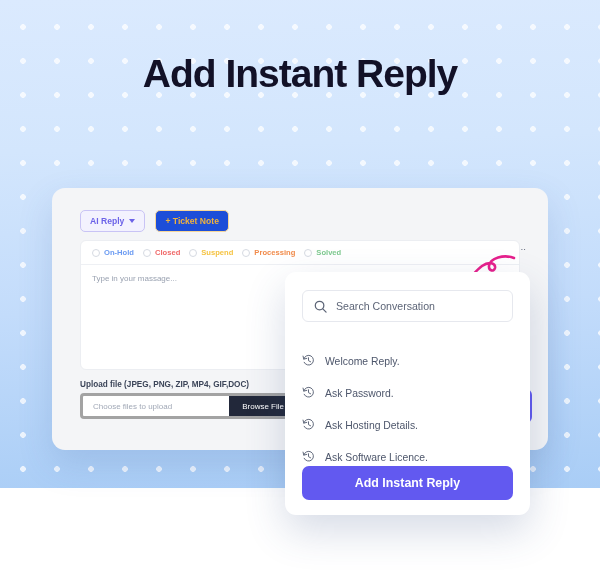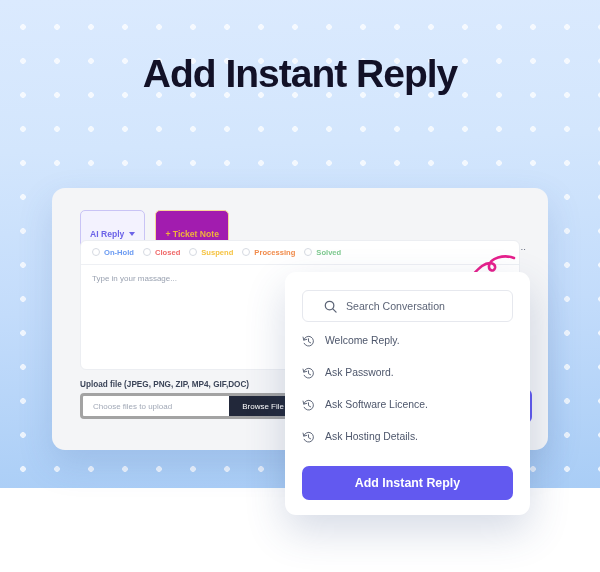--- a/index.html
+++ b/index.html
@@ -30,40 +30,40 @@
   .app-card{
     position:absolute; left:52px; top:188px; width:496px; height:262px;
     background:#f4f5f7; border-radius:13px;
     box-shadow:0 14px 34px rgba(60,92,160,.17);
   }
 
   
   .toolbar{ position:absolute; left:28px; top:22px; display:flex; gap:10px; }
   .pill{
     font-size:8.6px; font-weight:600; border-radius:5px;
-    padding:18px 9px; display:flex; align-items:center; gap:5px;
+    padding:5px 9px; display:flex; align-items:center; gap:5px;
     background:#fff; white-space:nowrap;
   }
   .pill-ai{ color:#6c63e8; border:1px solid #c9c4f5; background:#f3f2fe; }
-  .pill-note{ color:#f0b23c; border:1px solid #f7d79a; background:#a21caf; }
+  .pill-note{ color:#f0b23c; border:1px solid #f7d79a; background:#1d4ed8; }
   .caret{
     width:0;height:0;border-left:3.2px solid transparent;border-right:3.2px solid transparent;
     border-top:4px solid #6c63e8; display:inline-block;
   }
 
   
   .composer{
     position:absolute; left:28px; top:52px; width:440px; height:130px;
     background:#fff; border:1px solid #eceef2; border-radius:6px;
   }
   .status-row{
     height:24px; display:flex; align-items:center; gap:9px;
     padding:0 11px; border-bottom:1px solid #eef0f4;
   }
-  .status{ display:flex; align-items:flex-start; gap:4px; font-size:7.6px; font-weight:600; white-space:nowrap; }
+  .status{ display:flex; align-items:flex-end; gap:4px; font-size:7.6px; font-weight:600; white-space:nowrap; }
   .radio{ width:8px;height:8px;border-radius:50%; border:1.2px solid #d6dae2; flex:none; }
   .msg-area{ padding:9px 11px; font-size:8px; color:#9aa2b1; }
 
   
   .ir-link{
     position:absolute; right:22px; top:55px;
     display:flex; align-items:center; gap:4px;
     font-size:8.4px; color:#4a5368; font-weight:500; white-space:nowrap;
   }
 
@@ -89,26 +89,26 @@
 
   
   .panel{
     position:absolute; left:285px; top:272px; width:245px; height:243px;
     background:#fff; border-radius:11px;
     box-shadow:0 16px 40px rgba(52,74,130,.20);
     padding:18px 17px 0;
   }
   .search-box{
     height:32px; border:1px solid #e6e8ee; border-radius:6px;
-    display:flex; align-items:center; gap:9px; padding:0 21px;
+    display:flex; align-items:center; gap:9px; padding:0 11px;
   }
   .search-ph{ font-size:10.6px; color:#5d6577; }
   .conv-list{ margin-top:13px; }
   .conv-item{
-    display:flex; align-items:flex-start; gap:10px;
+    display:flex; align-items:flex-end; gap:10px;
     height:32px; font-size:10.4px; color:#4d5costume;
   }
   .conv-item{ color:#4d566b; }
   .cta{
     position:absolute; left:17px; right:17px; bottom:15px; height:34px;
     background:#6259f0; color:#fff; border-radius:7px;
     display:flex; align-items:center; justify-content:center;
     font-size:12.4px; font-weight:700; border:none; cursor:pointer;
   }
 
@@ -219,30 +219,30 @@
         <span>Ask Password.</span>
       </div>
       <div class="conv-item">
         <span>
           <svg width="13" height="13" viewBox="0 0 16 16" fill="none" stroke="#5d6577" stroke-width="1.2" stroke-linecap="round">
             <path d="M2.2 6.2 A6 6 0 1 1 2.6 10.2"></path>
               <path d="M1.3 2.6 L2.2 6.3 L5.9 5.4"></path>
               <path d="M8 4.6 V8.2 L10.6 9.6"></path>
           </svg>
         </span>
+        <span>Ask Hosting Details.</span>
+      </div>
+      <div class="conv-item">
+        <span>
+          <svg width="13" height="13" viewBox="0 0 16 16" fill="none" stroke="#5d6577" stroke-width="1.2" stroke-linecap="round">
+            <path d="M2.2 6.2 A6 6 0 1 1 2.6 10.2"></path>
+              <path d="M1.3 2.6 L2.2 6.3 L5.9 5.4"></path>
+              <path d="M8 4.6 V8.2 L10.6 9.6"></path>
+          </svg>
+        </span>
         <span>Ask Software Licence.</span>
       </div>
-      <div class="conv-item">
-        <span>
-          <svg width="13" height="13" viewBox="0 0 16 16" fill="none" stroke="#5d6577" stroke-width="1.2" stroke-linecap="round">
-            <path d="M2.2 6.2 A6 6 0 1 1 2.6 10.2"></path>
-              <path d="M1.3 2.6 L2.2 6.3 L5.9 5.4"></path>
-              <path d="M8 4.6 V8.2 L10.6 9.6"></path>
-          </svg>
-        </span>
-        <span>Ask Hosting Details.</span>
-      </div>
     </div>
 
     <button class="cta">Add Instant Reply</button>
   </div>
 
 </div>
 
 </body></html>

